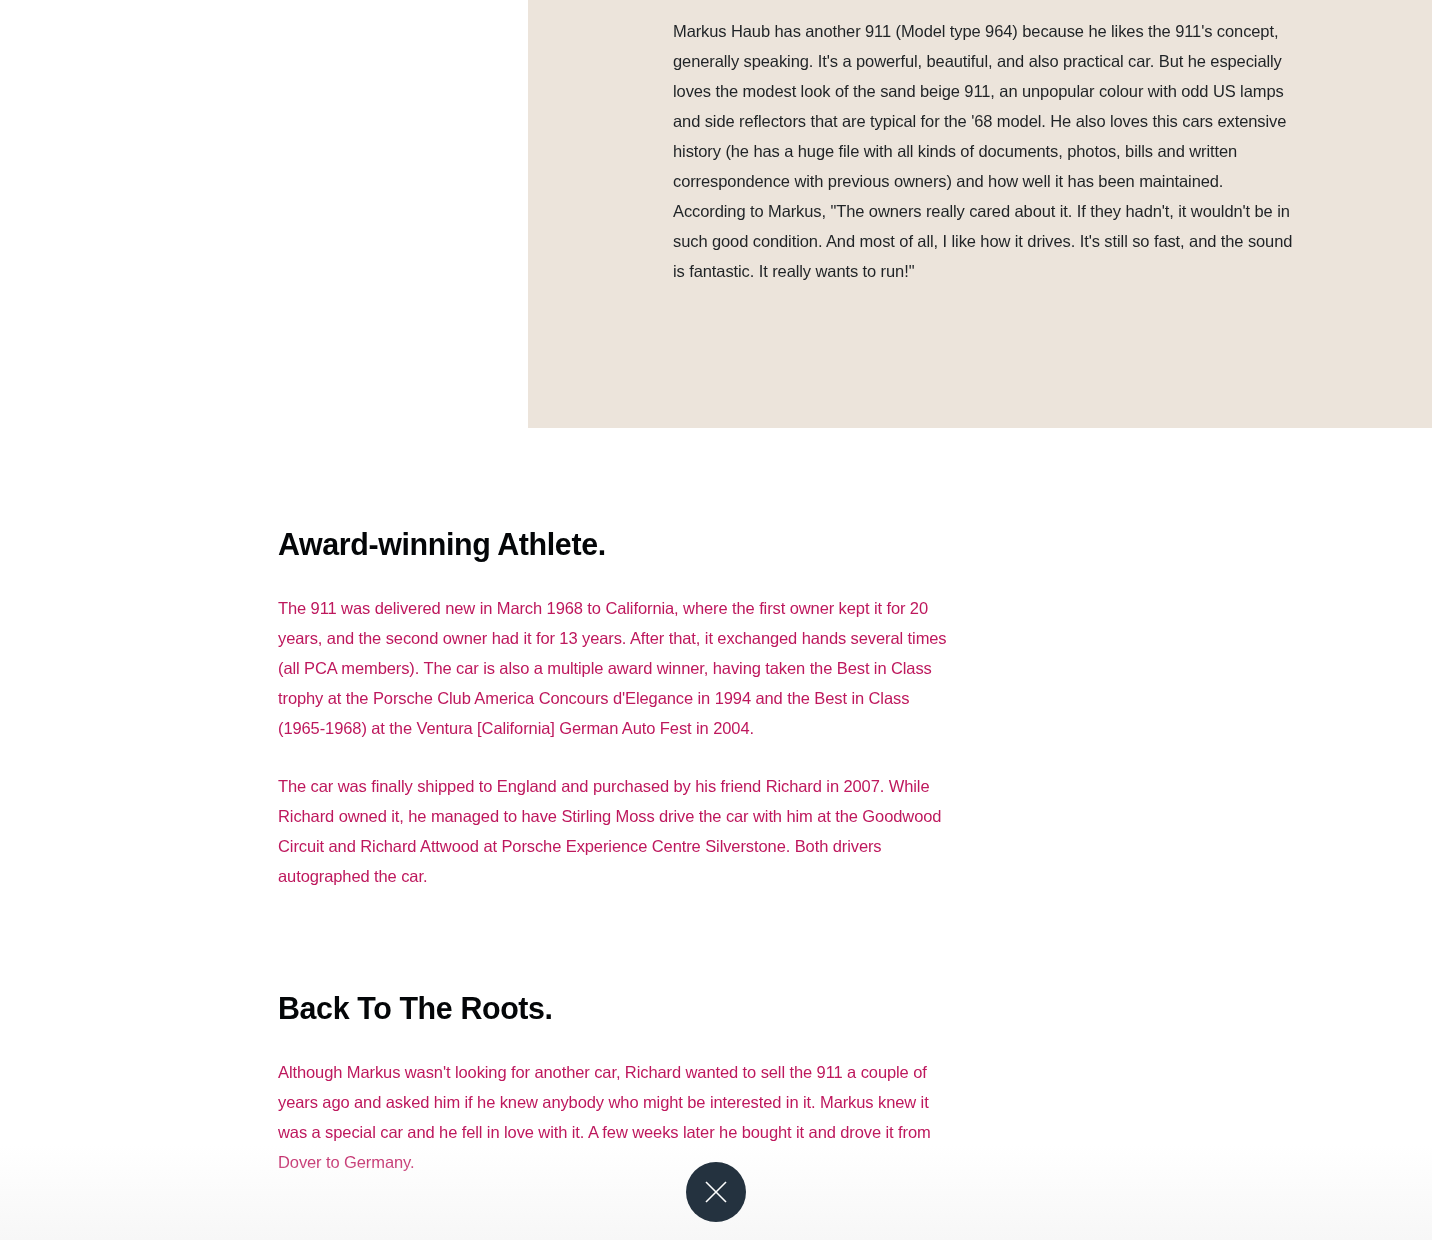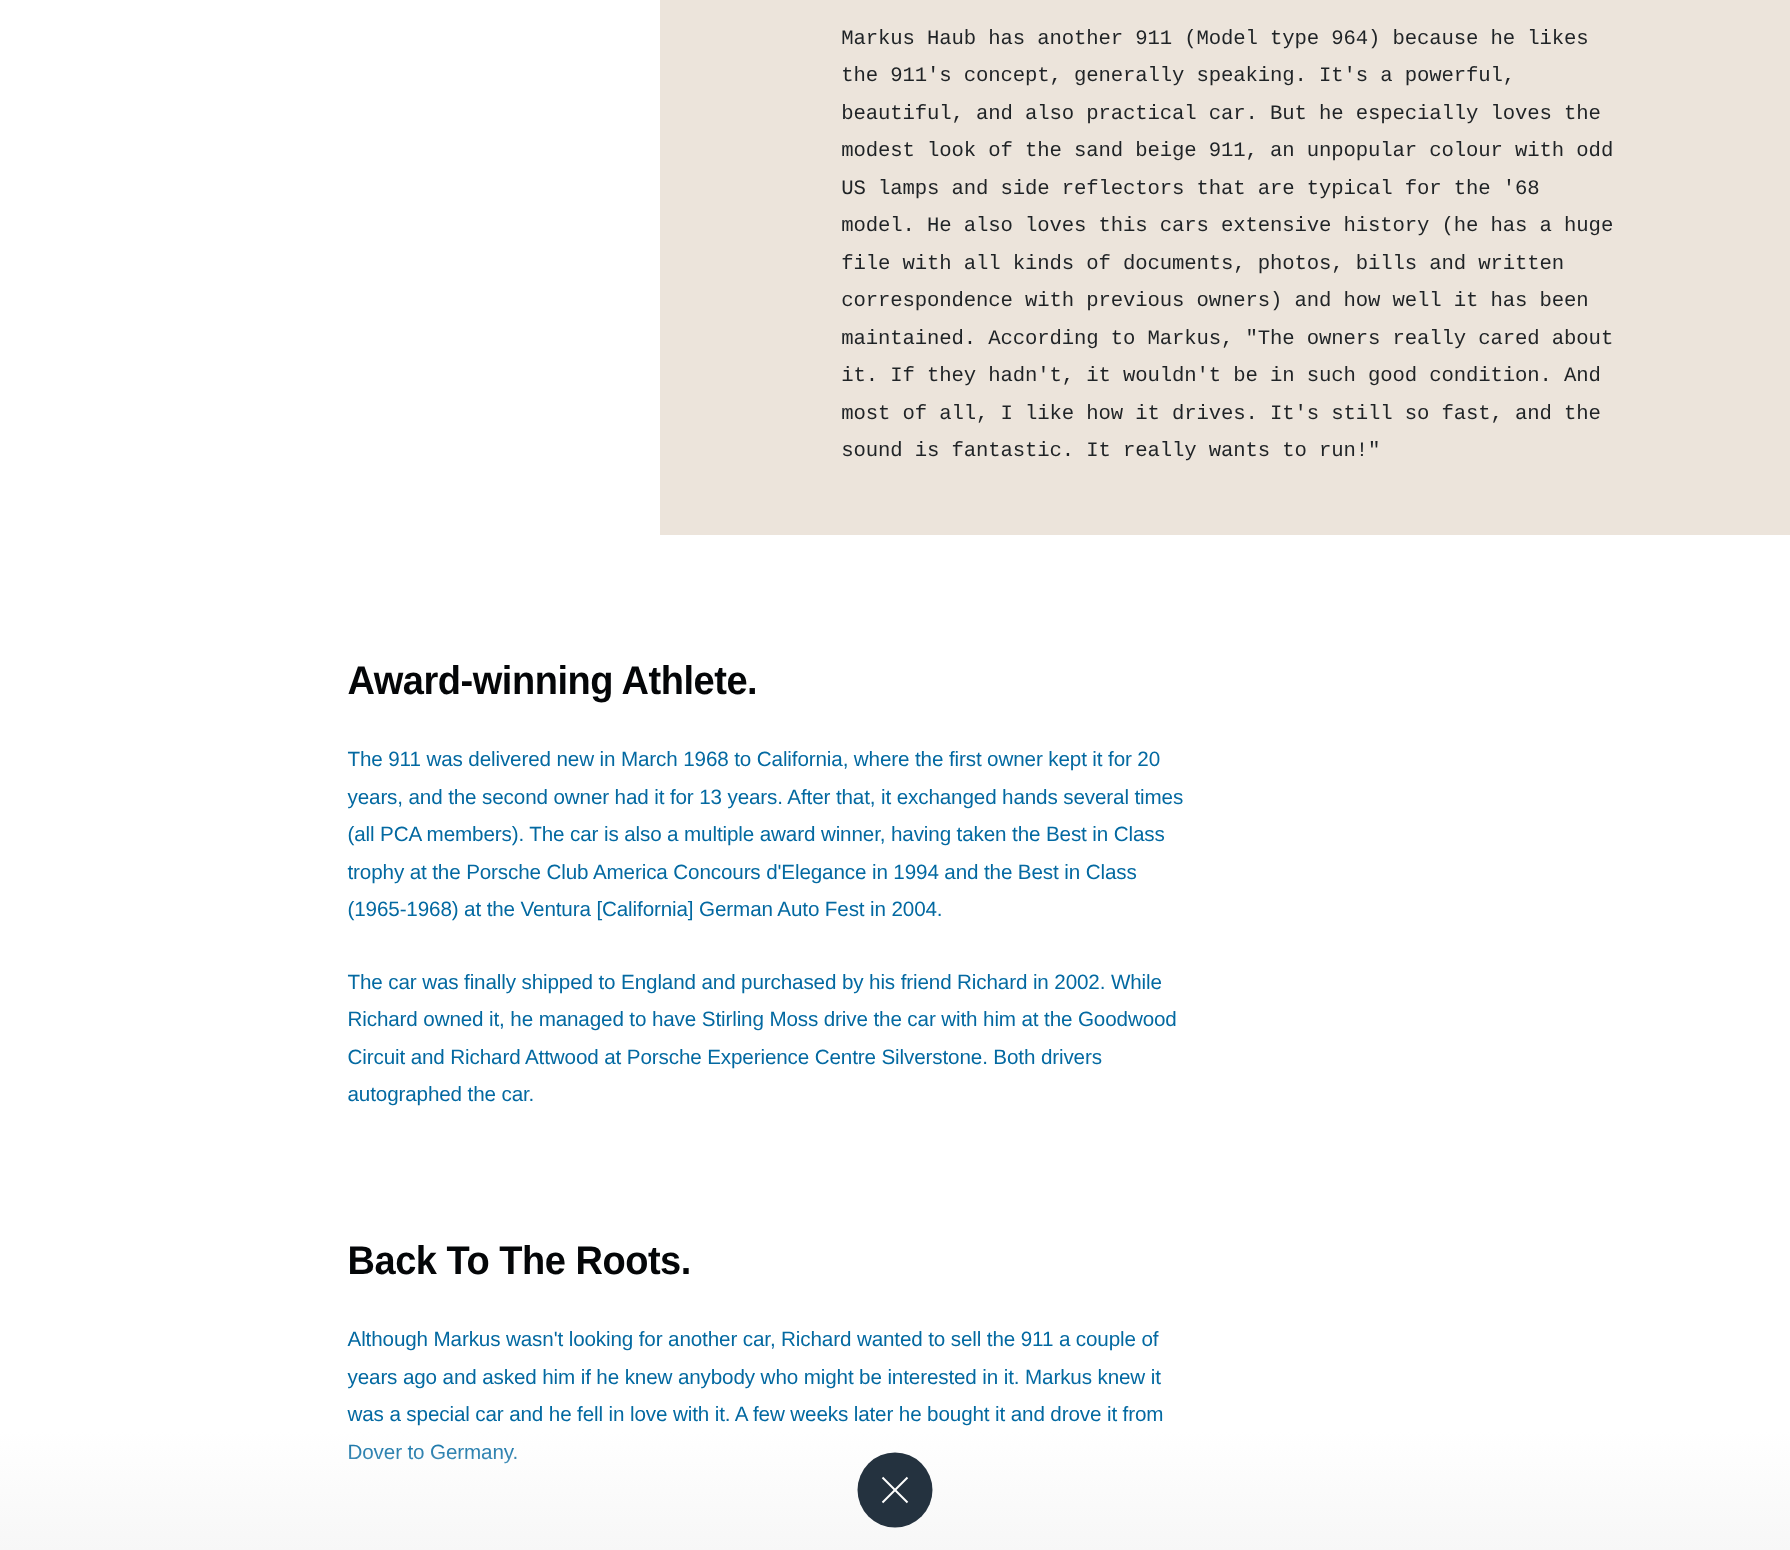--- a/index.html
+++ b/index.html
@@ -17,21 +17,20 @@
     color: #1d2124;
   }
   
   .quote-block {
     position: absolute;
     left: 528px;
     top: 0;
     width: 904px;
     height: 428px;
     background: #ece4db;
-    font-family: Liberation Mono, monospace;
   }
   .quote-text {
     margin-left: 145px;
     padding-top: 16px;
     width: 622px;
     font-size: 16.5px;
     line-height: 30px;
     letter-spacing: -0.1px;
     color: #1f2326;
   }
@@ -54,21 +53,21 @@
     transform-origin: left center;
     white-space: nowrap;
   }
   .section-heading.first { margin-top: 97px; }
   .section-heading.second { margin-top: 98px; }
   .article p {
     margin: 30px 0 0 0;
     font-size: 16.5px;
     line-height: 30px;
     letter-spacing: -0.1px;
-    color: #0369a1;
+    color: #be185d;
   }
   .article p + p { margin-top: 28px; }
   
   .bottom-fade {
     position: absolute;
     left: 0;
     bottom: 0;
     width: 100%;
     height: 95px;
     background: linear-gradient(to bottom, rgba(247,247,247,0), #f7f7f7);
@@ -100,21 +99,21 @@
   <div class="quote-block">
     <div class="quote-text">Markus Haub has another 911 (Model type 964) because he likes the 911's concept, generally speaking. It's a powerful, beautiful, and also practical car. But he especially loves the modest look of the sand beige 911, an unpopular colour with odd US lamps and side reflectors that are typical for the '68 model. He also loves this cars extensive history (he has a huge file with all kinds of documents, photos, bills and written correspondence with previous owners) and how well it has been maintained. According to Markus, "The owners really cared about it. If they hadn't, it wouldn't be in such good condition. And most of all, I like how it drives. It's still so fast, and the sound is fantastic. It really wants to run!"</div>
   </div>
 
   <div class="article">
 
     <h2 class="section-heading first">Award-winning Athlete.</h2>
 
     <p>The 911 was delivered new in March 1968 to California, where the first owner kept it for 20 years, and the second owner had it for 13 years. After that, it exchanged hands several times (all PCA members). The car is also a multiple award winner, having taken the Best in Class trophy at the Porsche Club America Concours d'Elegance in 1994 and the Best in Class (1965-1968) at the Ventura [California] German Auto Fest in 2004.</p>
 
-    <p>The car was finally shipped to England and purchased by his friend Richard in 2002. While Richard owned it, he managed to have Stirling Moss drive the car with him at the Goodwood Circuit and Richard Attwood at Porsche Experience Centre Silverstone. Both drivers autographed the car.</p>
+    <p>The car was finally shipped to England and purchased by his friend Richard in 2007. While Richard owned it, he managed to have Stirling Moss drive the car with him at the Goodwood Circuit and Richard Attwood at Porsche Experience Centre Silverstone. Both drivers autographed the car.</p>
 
     <h2 class="section-heading second">Back To The Roots.</h2>
 
     <p>Although Markus wasn't looking for another car, Richard wanted to sell the 911 a couple of years ago and asked him if he knew anybody who might be interested in it. Markus knew it was a special car and he fell in love with it. A few weeks later he bought it and drove it from Dover to Germany.</p>
 
   </div>
 
   <div class="bottom-fade"></div>
 
   <button class="close-button">

